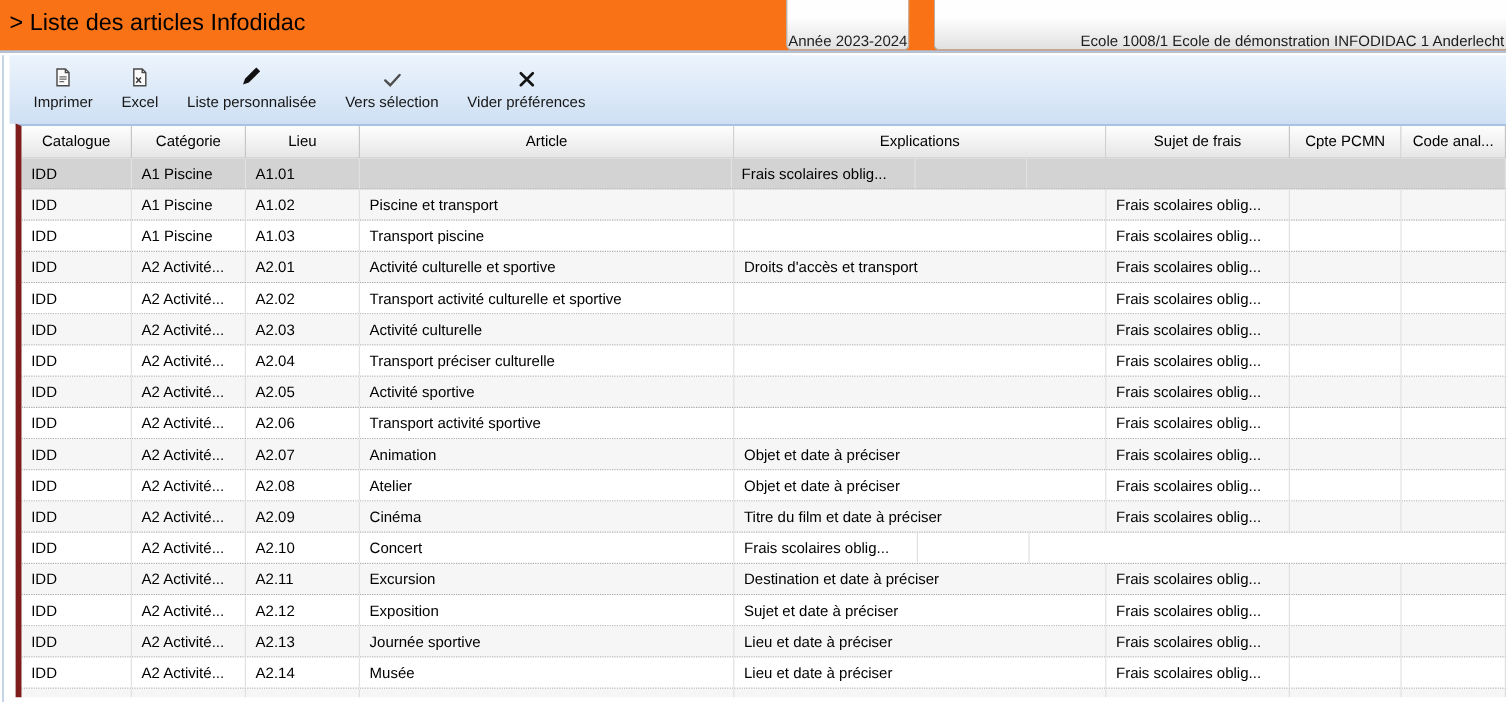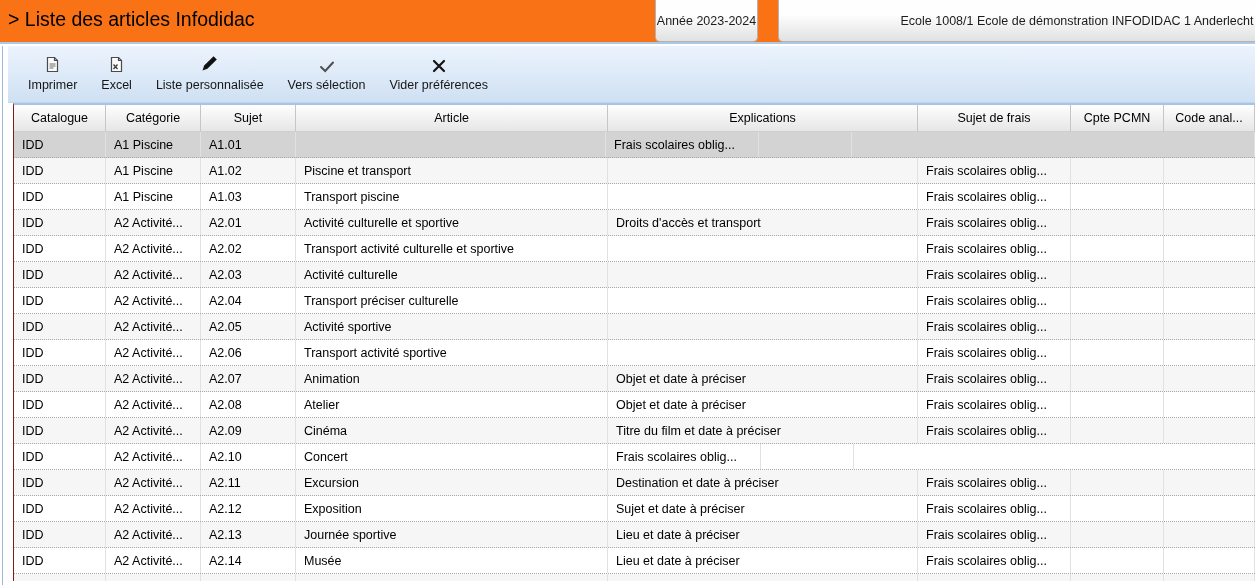--- a/index.html
+++ b/index.html
@@ -7,38 +7,38 @@
     width:1255px;height:585px;overflow:hidden;position:relative;
     font-family:"Liberation Sans",sans-serif;background:#fff;
   }
   
   .titlebar{position:absolute;top:0;left:0;width:1255px;height:44px;background:#f97316;
     border-bottom:2px solid #abc8e8;box-sizing:border-box;}
   .page-title{position:absolute;left:8px;top:8px;font-size:19.5px;color:#000;white-space:nowrap;}
   .tab{position:absolute;top:0;height:42px;box-sizing:border-box;
     background:linear-gradient(#fefefe 35%,#e1e1e1);
     border:1px solid #b3b3b3;border-top:none;border-radius:0 0 5px 5px;
-    display:flex;align-items:center;justify-content:center;
+    display:flex;align-items:flex-end;justify-content:center;
     font-size:12.5px;color:#1c1c1c;white-space:nowrap;}
   .tab-annee{left:655px;width:103px;}
   .tab-ecole{left:778px;width:477px;border-radius:0 0 0 5px;border-right:none;padding-left:120px;}
   
   .toolbar{position:absolute;top:46px;left:8px;width:1247px;height:57px;box-sizing:border-box;
     background:linear-gradient(#ecf4fd,#cfe0f3);
     border-bottom:1px solid #c2d5eb;
     display:flex;align-items:flex-start;padding:7px 0 0 8px;}
   .tool-btn{display:flex;flex-direction:column;align-items:center;gap:5px;
     padding:1px 12px;cursor:default;}
   .tool-btn .icn{height:19px;display:flex;align-items:flex-end;justify-content:center;}
   .tool-btn .lbl{font-size:12.5px;color:#161616;white-space:nowrap;}
   
   .gutter-line{position:absolute;left:2px;top:46px;width:1px;height:539px;background:#9db9d9;}
   
   .table-wrap{position:absolute;top:103px;left:13px;width:1242px;height:478px;box-sizing:border-box;
-    border-top:2px solid #a7c4e5;border-left:1px solid #7f1d1d;overflow:hidden;background:#fff;text-align:center;}
+    border-top:2px solid #a7c4e5;border-left:5px solid #7f1d1d;overflow:hidden;background:#fff;text-align:center;}
   .hdr{display:flex;height:27px;}
   .hcell{box-sizing:border-box;height:27px;
     background:linear-gradient(#fefefe,#e6e6e6);
     border-right:1px solid #c6c6c6;border-bottom:1px solid #cfcfcf;
     display:flex;align-items:center;justify-content:center;
     font-size:12.5px;color:#000;white-space:nowrap;overflow:hidden;}
   .row{display:flex;height:26px;box-sizing:border-box;
     border-bottom:1px dotted #a8a8a8;background:#fff;}
   .row:nth-child(even){background:#f6f6f6;}
   .row.selected{background:#d3d3d3;}
@@ -107,21 +107,21 @@
     <span class="lbl">Vider préférences</span>
   </div>
 </div>
 
 <div class="gutter-line"></div>
 
 <div class="table-wrap">
   <div class="hdr">
     <div class="hcell w0">Catalogue</div>
     <div class="hcell w1">Catégorie</div>
-    <div class="hcell w2">Sujet</div>
+    <div class="hcell w2">Lieu</div>
     <div class="hcell w3">Article</div>
     <div class="hcell w4">Explications</div>
     <div class="hcell w5">Sujet de frais</div>
     <div class="hcell w6">Cpte PCMN</div>
     <div class="hcell w7">Code anal...</div>
   </div>
   <div>
 
       <div class="row selected">
         <div class="cell w0">IDD</div>

